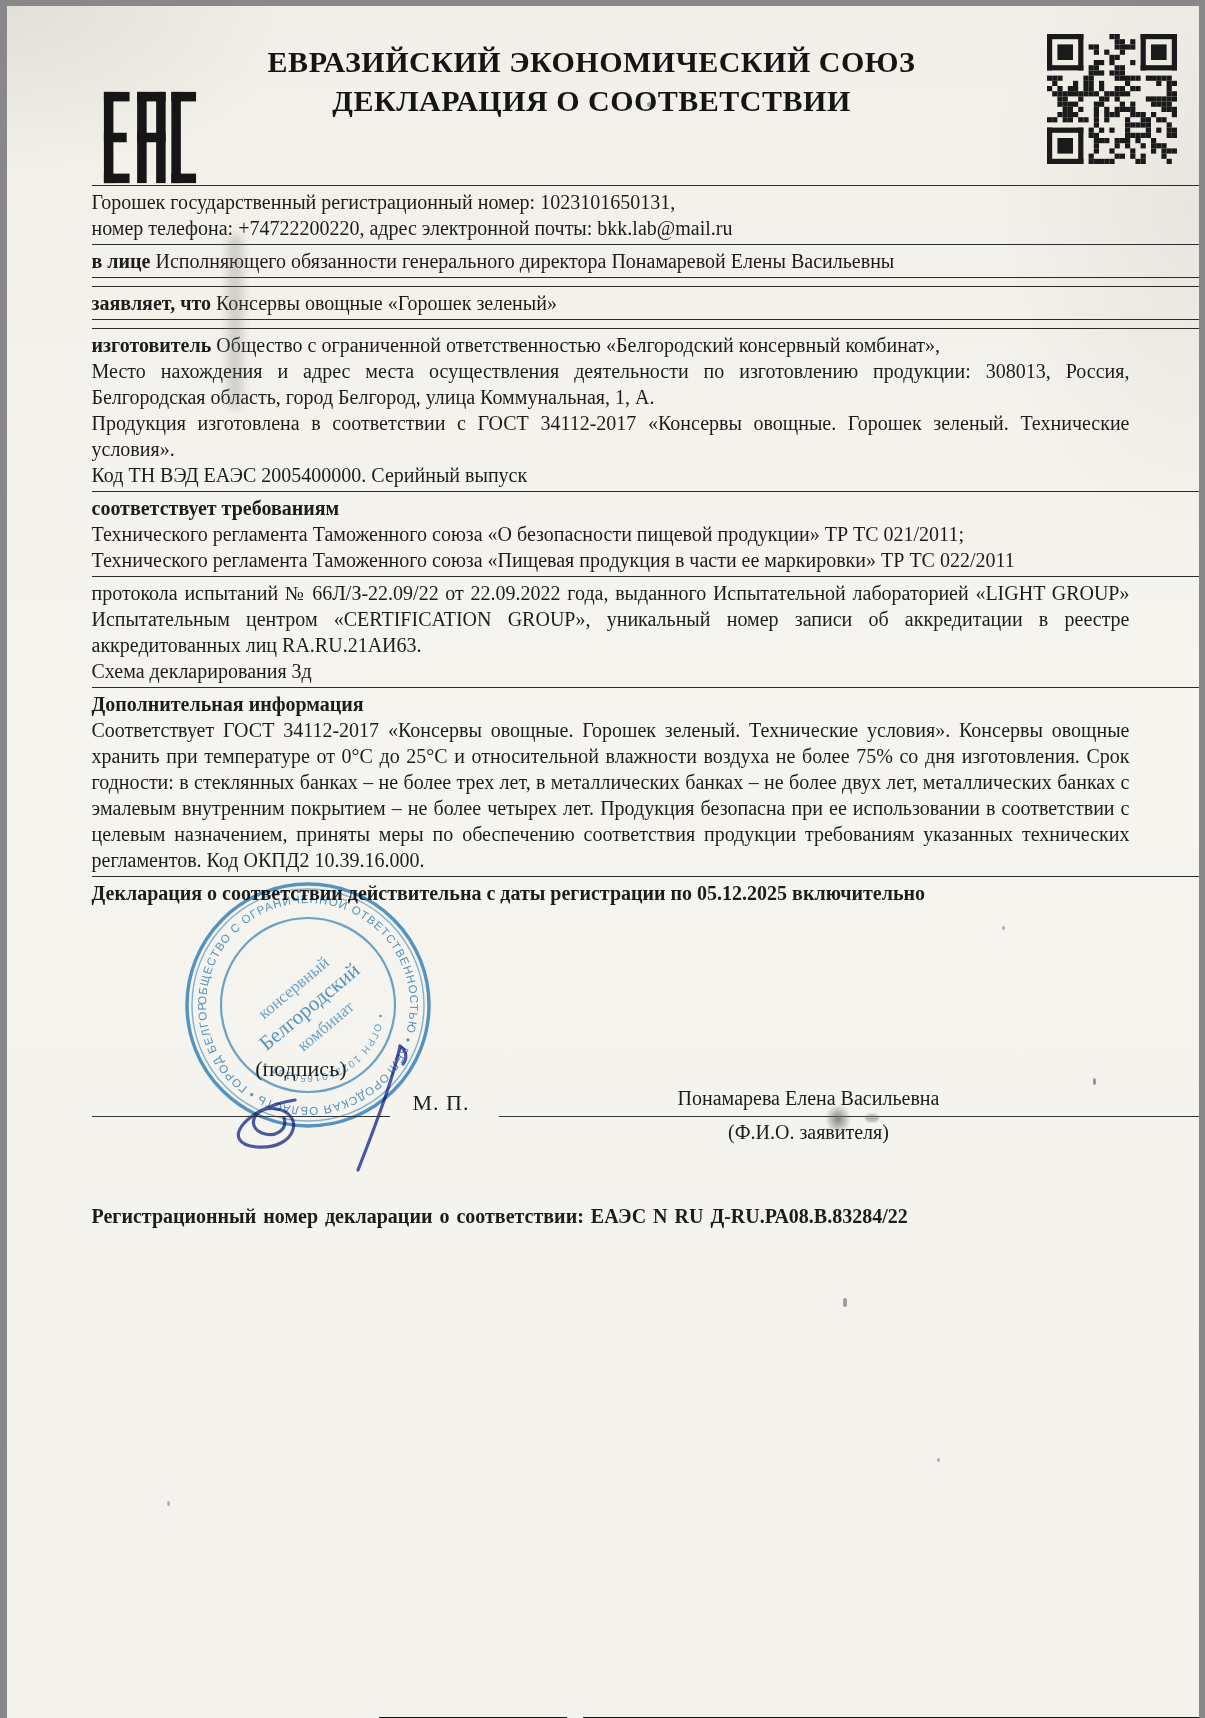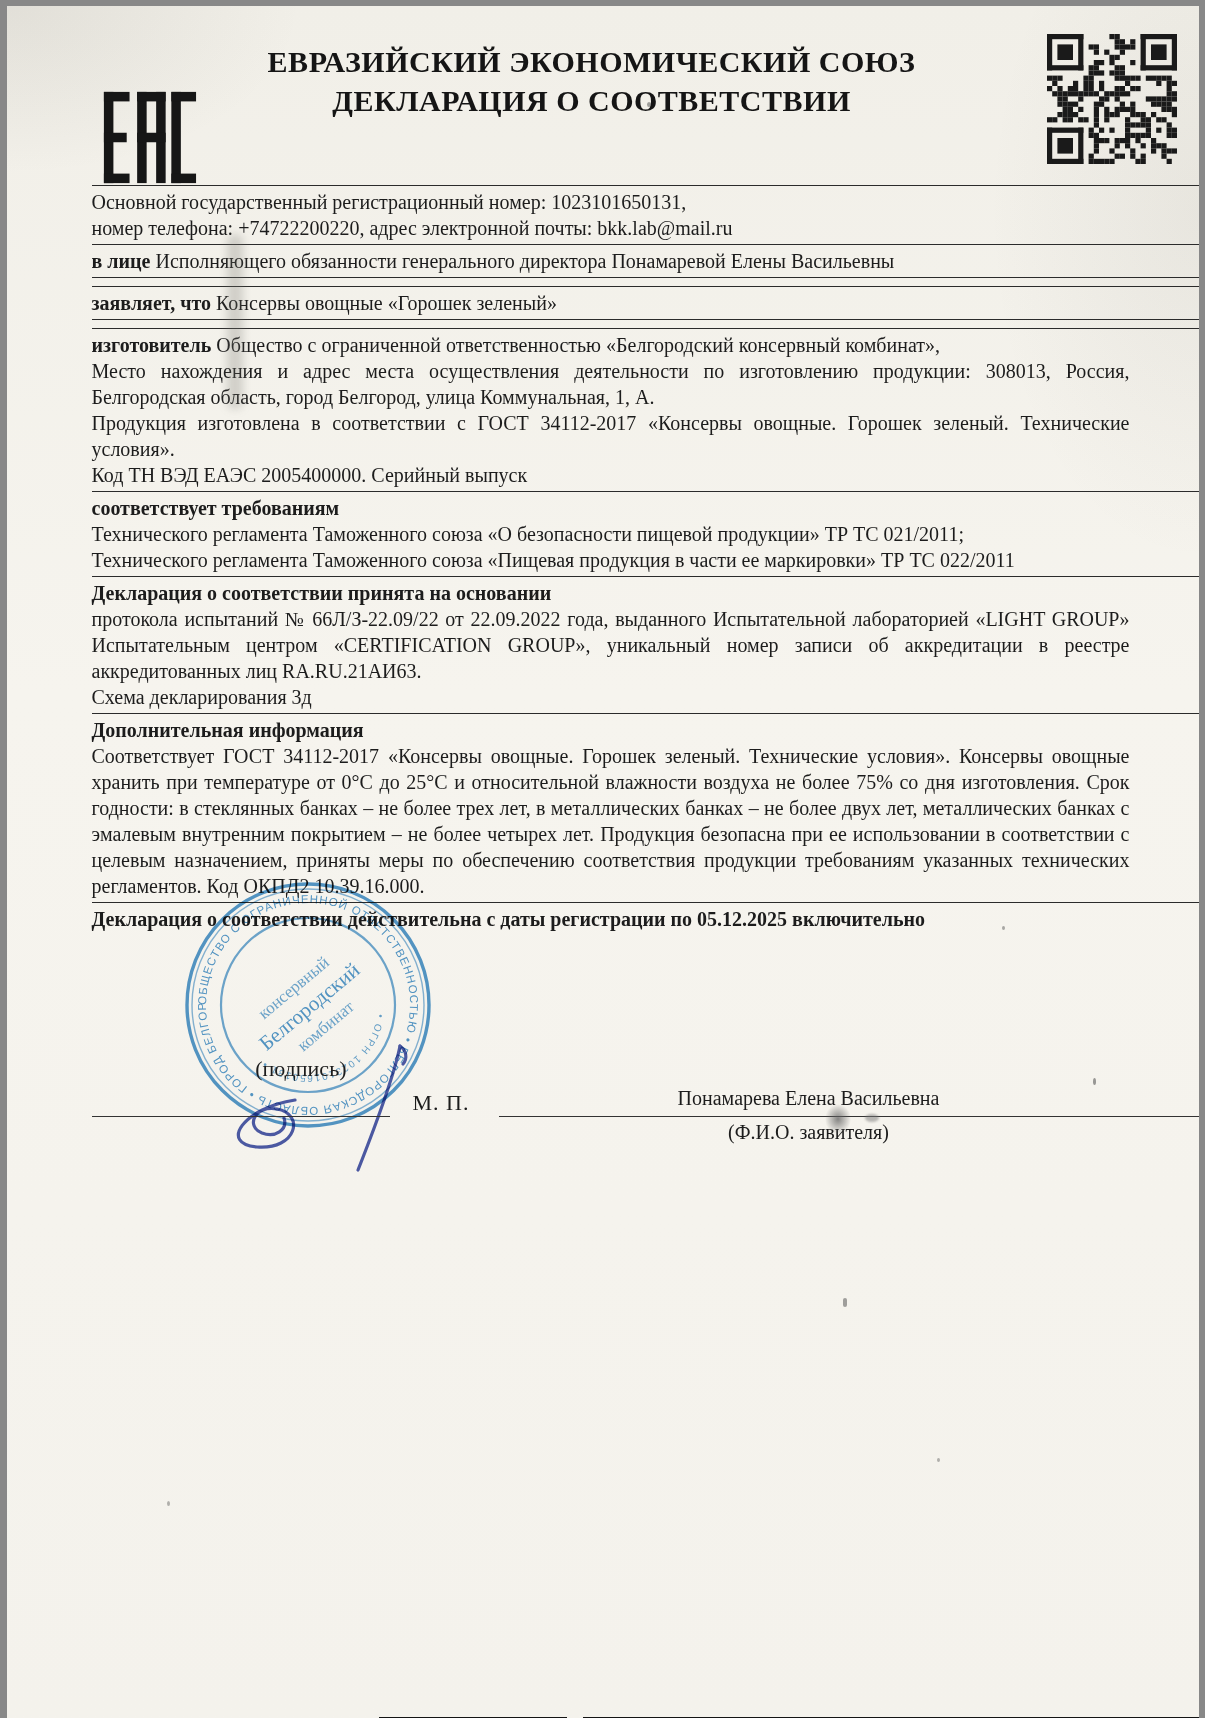--- a/index.html
+++ b/index.html
@@ -299,21 +299,21 @@
       <rect x="0" y="120" width="35" height="5" fill="#1a1a1a"></rect>
       <rect x="0" y="90" width="5" height="35" fill="#1a1a1a"></rect>
       <rect x="30" y="90" width="5" height="35" fill="#1a1a1a"></rect>
       <rect x="10" y="100" width="15" height="15" fill="#1a1a1a"></rect>
     </svg>
 
   <div class="doc">
 
     <div class="rule"></div>
 
-    <p>Основной государственный регистрационный номер: 1023101650131,</p>
+    <p>Горошек государственный регистрационный номер: 1023101650131,</p>
     <p>номер телефона: +74722200220, адрес электронной почты: bkk.lab@mail.ru</p>
     <div class="rule"></div>
 
     <p><b class="lbl">в лице</b><span> Исполняющего обязанности генерального директора Понамаревой Елены Васильевны</span></p>
     <div class="rule"></div>
     <div class="rule r2"></div>
 
     <p><b class="lbl">заявляет, что</b><span> Консервы овощные «Горошек зеленый»</span></p>
     <div class="rule"></div>
     <div class="rule r2"></div>
@@ -322,21 +322,20 @@
     <p class="j">Место нахождения и адрес места осуществления деятельности по изготовлению продукции: 308013, Россия, Белгородская область, город Белгород, улица Коммунальная, 1, А.</p>
     <p class="j">Продукция изготовлена в соответствии с ГОСТ 34112-2017 «Консервы овощные. Горошек зеленый. Технические условия».</p>
     <p>Код ТН ВЭД ЕАЭС 2005400000. Серийный выпуск</p>
     <div class="rule"></div>
 
     <p class="b">соответствует требованиям</p>
     <p>Технического регламента Таможенного союза «О безопасности пищевой продукции» ТР ТС 021/2011;</p>
     <p>Технического регламента Таможенного союза «Пищевая продукция в части ее маркировки» ТР ТС 022/2011</p>
     <div class="rule"></div>
 
-    <p class="b">Декларация о соответствии принята на основании</p>
     <p class="j">протокола испытаний № 66Л/З-22.09/22 от 22.09.2022 года, выданного Испытательной лабораторией «LIGHT GROUP» Испытательным центром «CERTIFICATION GROUP», уникальный номер записи об аккредитации в реестре аккредитованных лиц RA.RU.21АИ63.</p>
     <p>Схема декларирования 3д</p>
     <div class="rule"></div>
 
     <p class="b">Дополнительная информация</p>
     <p class="j">Соответствует ГОСТ 34112-2017 «Консервы овощные. Горошек зеленый. Технические условия». Консервы овощные хранить при температуре от 0°С до 25°С и относительной влажности воздуха не более 75% со дня изготовления. Срок годности: в стеклянных банках – не более трех лет, в металлических банках – не более двух лет, металлических банках с эмалевым внутренним покрытием – не более четырех лет. Продукция безопасна при ее использовании в соответствии с целевым назначением, приняты меры по обеспечению соответствия продукции требованиям указанных технических регламентов. Код ОКПД2 10.39.16.000.</p>
     <div class="rule"></div>
 
     <p class="b">Декларация о соответствии действительна с даты регистрации по 05.12.2025 включительно</p>
   </div>
@@ -370,20 +369,21 @@
     </g>
   </svg>
 
   <div class="sig-line-left"></div>
   <div class="sig-caption">(подпись)</div>
   <div class="mp">М. П.</div>
   <div class="fio-name">Понамарева Елена Васильевна</div>
   <div class="sig-line-right"></div>
   <div class="fio-caption">(Ф.И.О. заявителя)</div>
 
+  <div class="reg-num">Регистрационный номер декларации о соответствии: ЕАЭС N RU Д-RU.РА08.В.83284/22</div>
 
   <div class="smudge"></div>
   <div class="blob1"></div>
   <div class="blob2"></div>
   <div class="speck" style="left:640px;top:96px;width:4px;height:5px;opacity:.5"></div>
   <div class="speck" style="left:995px;top:920px;width:3px;height:4px;opacity:.45"></div>
   <div class="speck" style="left:1086px;top:1072px;width:3px;height:7px;opacity:.55"></div>
   <div class="speck" style="left:836px;top:1292px;width:4px;height:9px;opacity:.5;border-radius:2px"></div>
   <div class="speck" style="left:930px;top:1452px;width:3px;height:4px;opacity:.4"></div>
   <div class="speck" style="left:160px;top:1495px;width:3px;height:5px;opacity:.4"></div>

